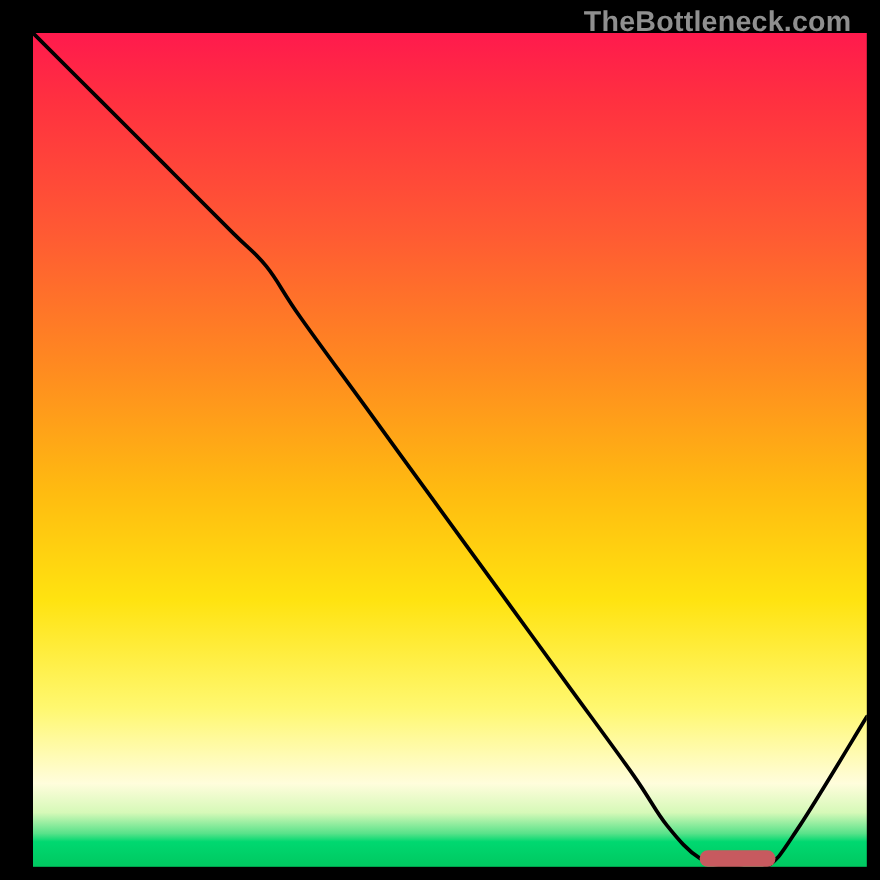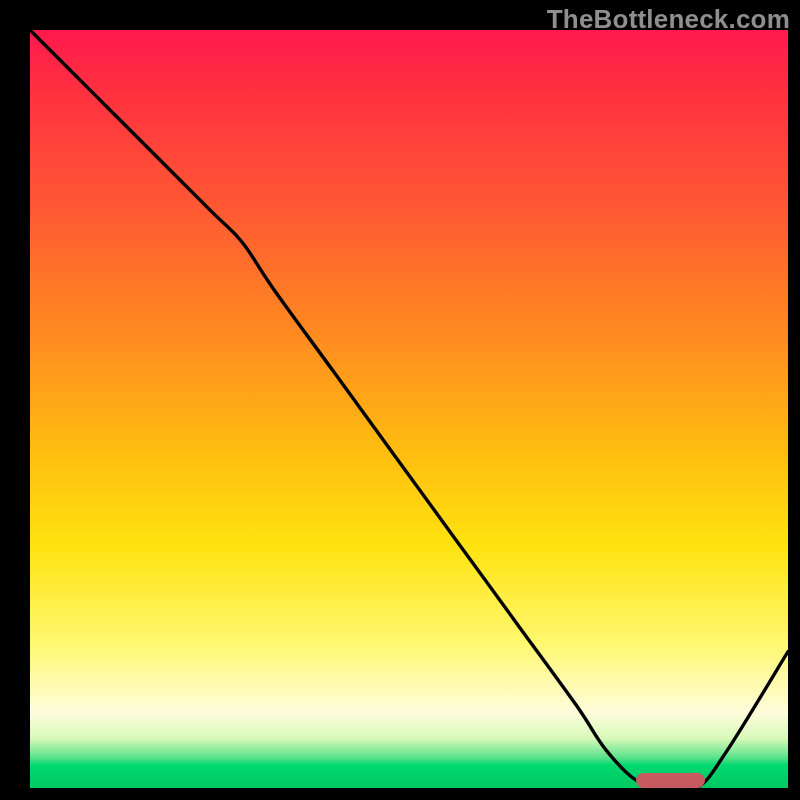--- a/index.html
+++ b/index.html
@@ -46,21 +46,21 @@
   }
   .marker {
     position: absolute;
     height: 15px;
     border-radius: 7.5px;
     background: #c75a5f;
   }
   .watermark {
     position: absolute;
     top: 4px;
-    right: 10px;
+    right: 26px;
     font-family: Arial, Helvetica, sans-serif;
     font-size: 26px;
     font-weight: bold;
     color: #8f8f8f;
     letter-spacing: 0.2px;
   }
 </style>
 </head>
 <body>
 <div class="wrap">

